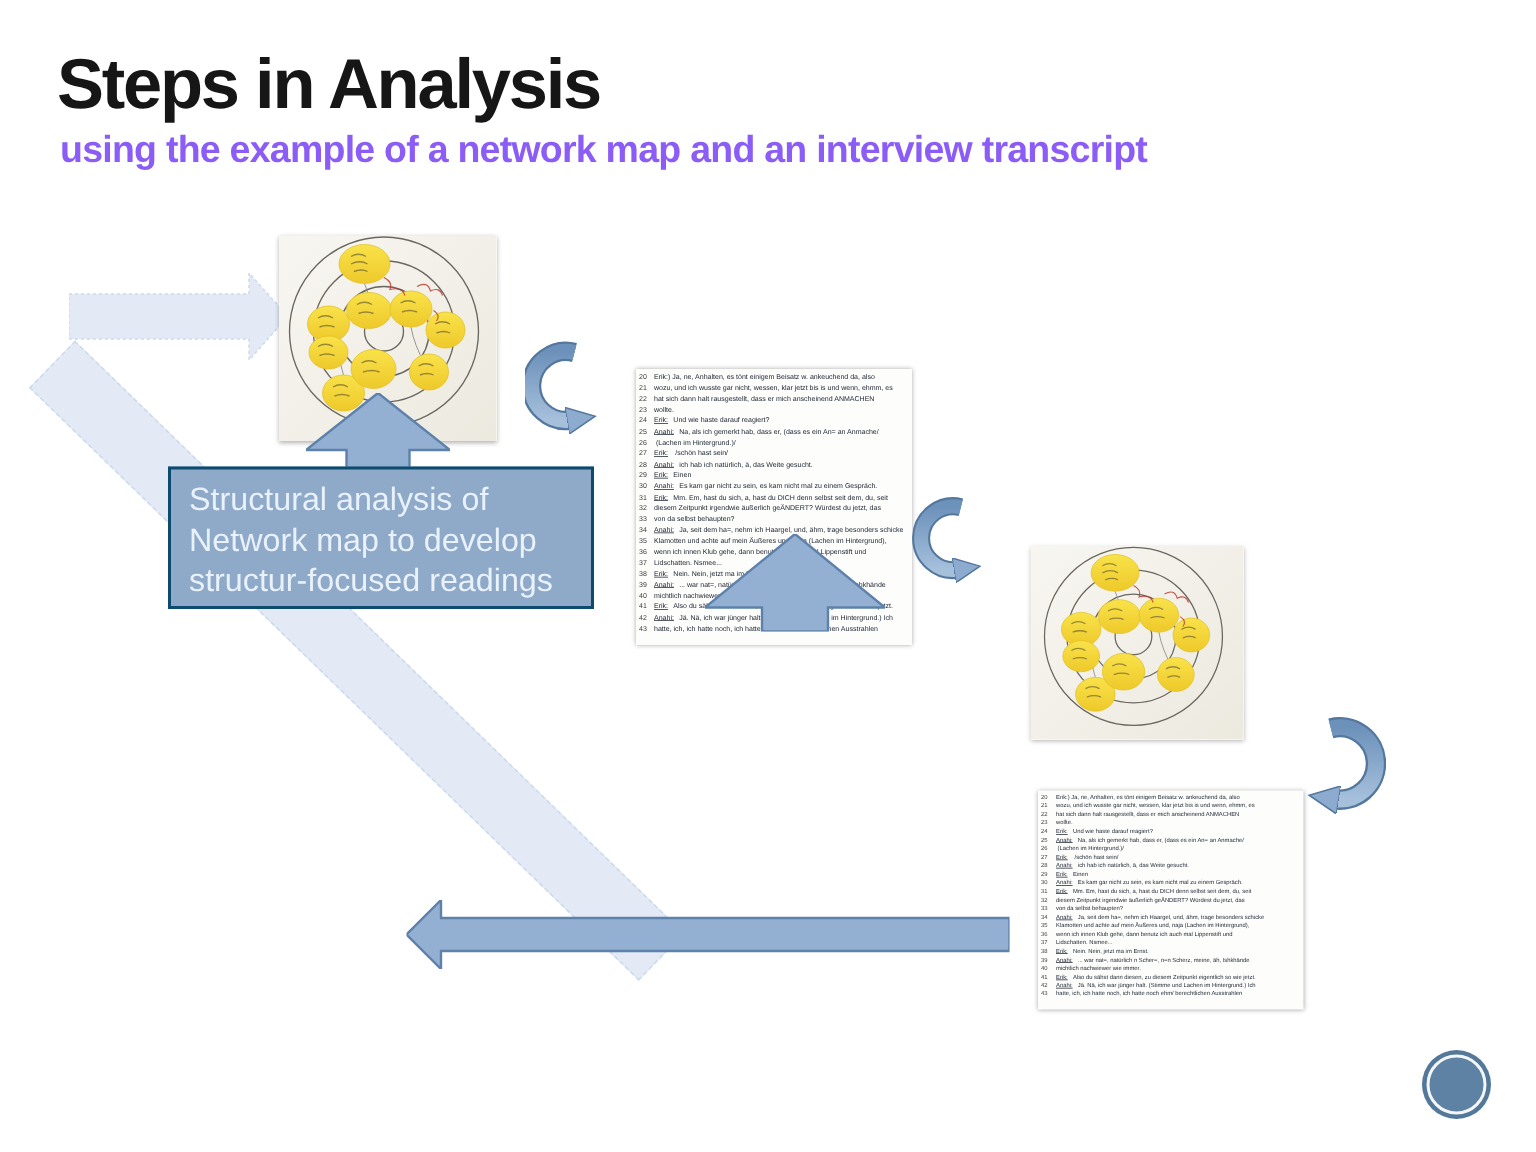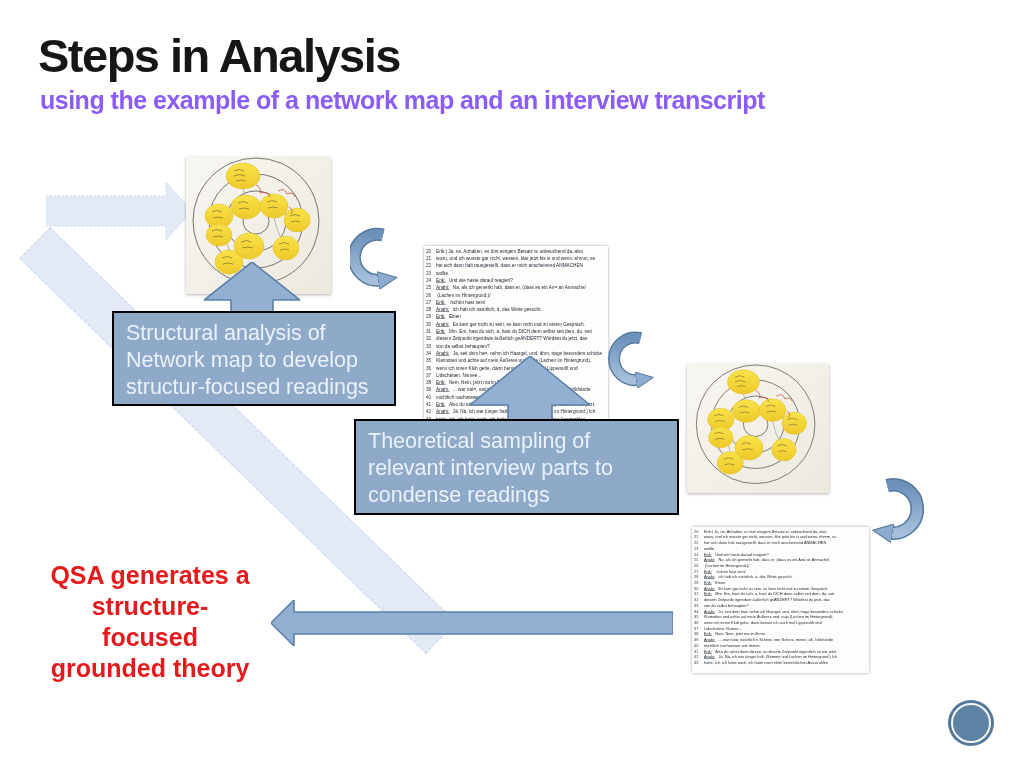--- a/index.html
+++ b/index.html
@@ -23,21 +23,21 @@
   #doc1{left:424px;top:246px;width:184px;height:184px;}
   #doc2{left:692px;top:527px;width:177px;height:146px;}
   .doc .inner{width:200%;transform:scale(.5);transform-origin:0 0;padding:3px 2px 2px 4px;color:#1c2430;}
   #doc1 .inner{font-size:9.4px;line-height:14.6px;}
   #doc2 .inner{font-size:7.8px;line-height:11.4px;}
   .tl{white-space:nowrap;overflow:hidden;}
   .tn{display:inline-block;width:20px;color:#3a3a3a;}
   .ts{text-decoration:underline;margin-right:7px;}
   .tl:first-child{filter:blur(.5px);}
   
-  .pbox{background:var(--boxblue,#8faac9);border:2px solid #000000;color:#e9f1fa;z-index:5;
+  .pbox{background:var(--boxblue,#8faac9);border:2px solid #0c4a6e;color:#e9f1fa;z-index:5;
         font-size:21.5px;line-height:27px;padding:7px 12px;white-space:pre-line;box-sizing:border-box;}
   #box1{left:112px;top:311px;width:284px;height:95px;}
   #box2{left:354px;top:419px;width:325px;height:96px;}
   
   .solid-arrow{z-index:4;}
   .solid-arrow polygon{fill:var(--arrowblue,#93b0d2);stroke:#5d81ab;stroke-width:1.6;}
   #up1{left:204px;top:262px;width:96px;height:50px;}
   #up2{left:470px;top:356px;width:120px;height:65px;}
   #leftarrow{left:271px;top:600px;width:402px;height:46px;}
   
@@ -168,23 +168,20 @@
   </svg>
 
   <div id="box1" class="abs pbox">Structural analysis of
 Network map to develop
 structur-focused readings</div>
 
   <svg id="up2" class="abs solid-arrow" viewBox="0 0 120 65">
     <polygon points="60,0 120,49 82,49 82,65 38,65 38,49 0,49"></polygon>
   </svg>
 
-  <div id="box2" class="abs pbox">Theoretical sampling of
-relevant interview parts to
-condense readings</div>
 
   <svg id="curve2" class="abs curve" viewBox="0 0 55 80">
     <path d="M33,11 A23,23 0 1 0 31,56" fill="none" stroke="#54779d" stroke-width="13"></path>
     <path d="M33,11 A23,23 0 1 0 31,56" fill="none" stroke="url(#cg)" stroke-width="10" marker-end="url(#ah)"></path>
   </svg>
 
   <div id="map2" class="abs photo">
     <svg viewBox="0 0 145 137">
         <use href="#netmap"></use>
       </svg>
@@ -221,22 +218,18 @@
         <div class="tl"><span class="tn">41</span><span class="ts">Erik:</span><span class="tt">Also du sähst dann diesen, zu diesem Zeitpunkt eigentlich so wie jetzt.</span></div>
         <div class="tl"><span class="tn">42</span><span class="ts">Anahi:</span><span class="tt">Jä. Nä, ich war jünger halt. (Stimme und Lachen im Hintergrund.) Ich</span></div>
         <div class="tl"><span class="tn">43</span><span class="tt">hatte, ich, ich hatte noch, ich hatte noch ehm/ berechtlichen Ausstrahlen</span></div>
       </div>
   </div>
 
   <svg id="leftarrow" class="abs solid-arrow" viewBox="0 0 402 46">
     <polygon points="0,23 23,0 23,12 402,12 402,34 23,34 23,46"></polygon>
   </svg>
 
-  <div class="abs conclusion">QSA generates a
-structure-
-focused
-grounded theory</div>
 
   <div class="abs badge">
     <div class="ring"></div>
   </div>
 
 </div>
 
 </body></html>

